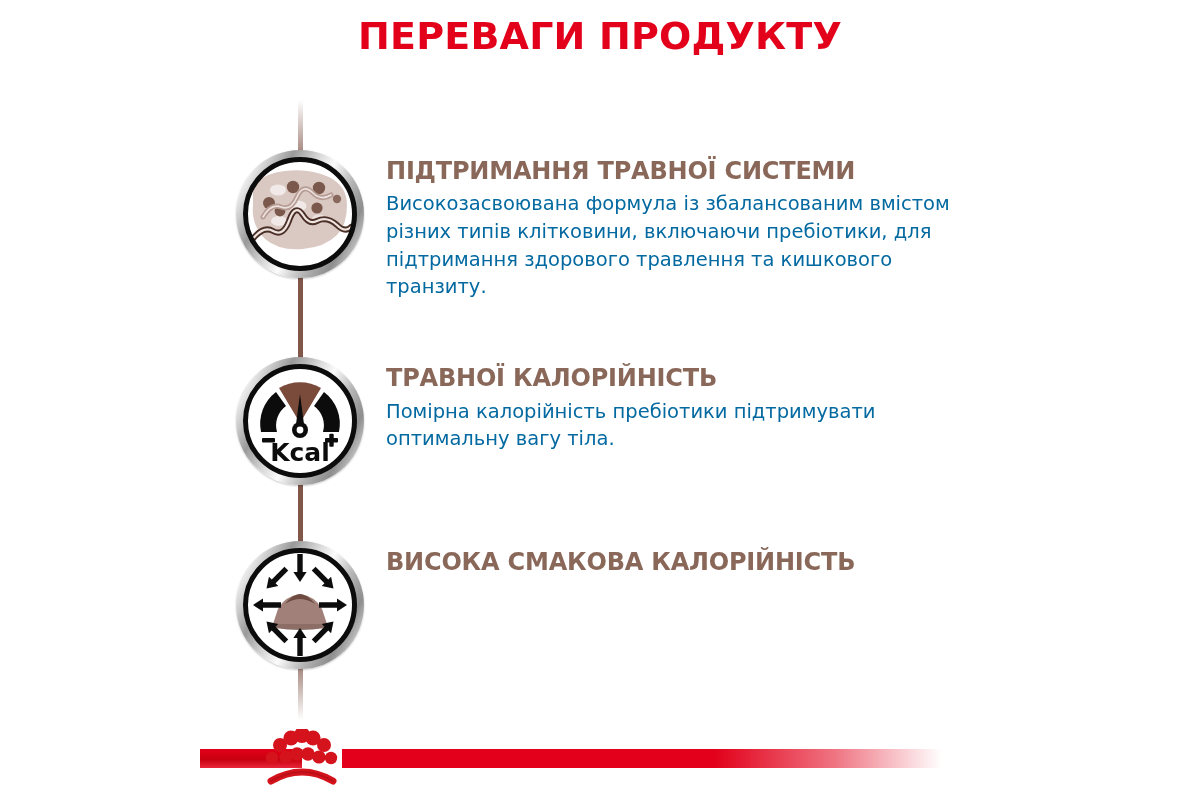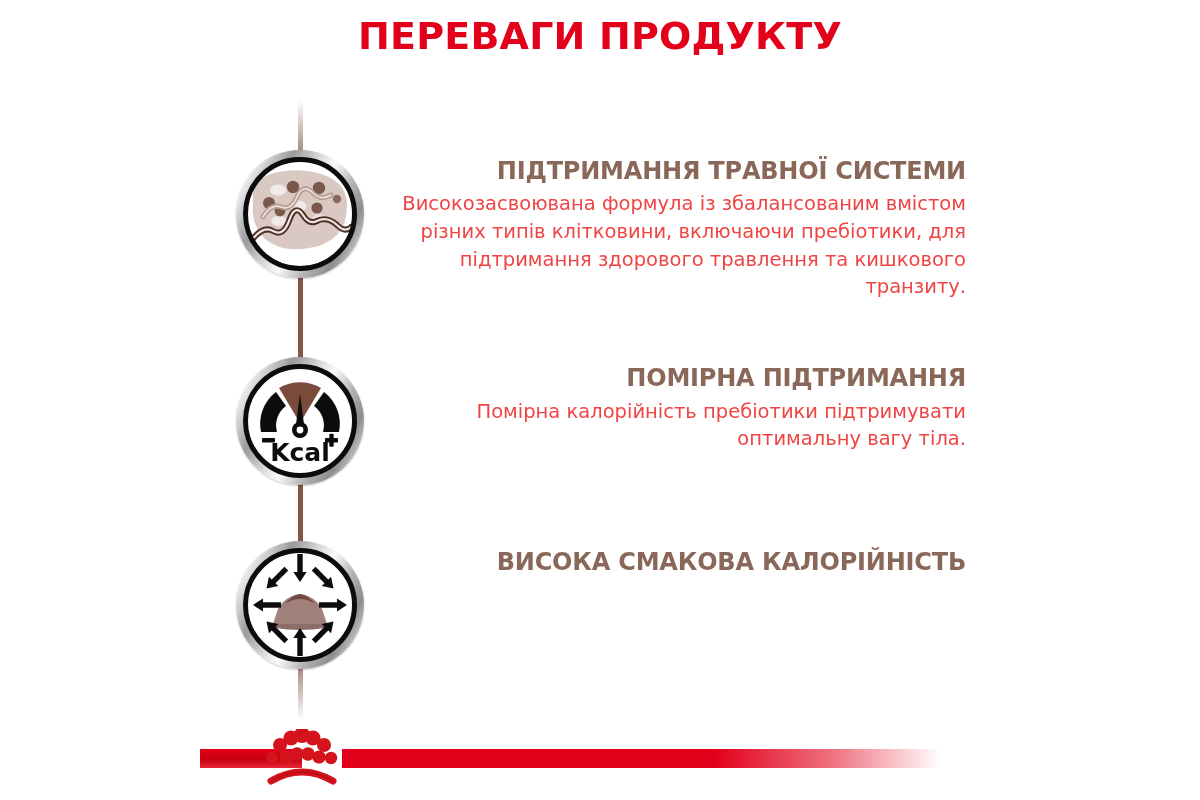--- a/index.html
+++ b/index.html
@@ -46,21 +46,20 @@
         rgba(122,78,64,0.95) 88%,
         rgba(122,78,64,0) 100%);
   }
 
   
   .features {
     position: absolute;
     left: 0;
     top: 150px;
     width: 1196px;
-    text-align: right;
   }
 
   .feature {
     position: relative;
     display: flex;
     align-items: flex-start;
   }
 
   .feature-icon-wrap {
     position: relative;
@@ -84,21 +83,21 @@
     color: #8a6859;
     letter-spacing: -0.2px;
     line-height: 1.1;
     margin-bottom: 6px;
     white-space: nowrap;
   }
 
   .feature-body {
     font-family: "DejaVu Sans", sans-serif;
     font-size: 19.5px;
-    color: #ef4444;
+    color: #0369a1;
     line-height: 1.42;
   }
 
   
   .badge {
     position: absolute;
     inset: 0;
     border-radius: 50%;
     background:
       linear-gradient(118deg,
@@ -266,21 +265,21 @@
 
                 <text x="55" y="95" text-anchor="middle" font-family="DejaVu Sans, sans-serif" font-size="25" font-weight="bold" fill="#0c0c0c">Kcal</text>
               </g>
             </svg>
           </div>
           <div class="badge-ring"></div>
         </div>
       </div>
 
       <div class="feature-text">
-        <div class="feature-heading">ПОМІРНА ПІДТРИМАННЯ</div>
+        <div class="feature-heading">ТРАВНОЇ КАЛОРІЙНІСТЬ</div>
         <div class="feature-body">Помірна калорійність пребіотики підтримувати оптимальну вагу тіла.</div>
       </div>
     </div>
 
     <div class="feature">
       <div class="feature-icon-wrap">
         <div class="badge">
           <div class="badge-inner">
             <svg width="110" height="110" viewBox="0 0 110 110">
               <defs>

